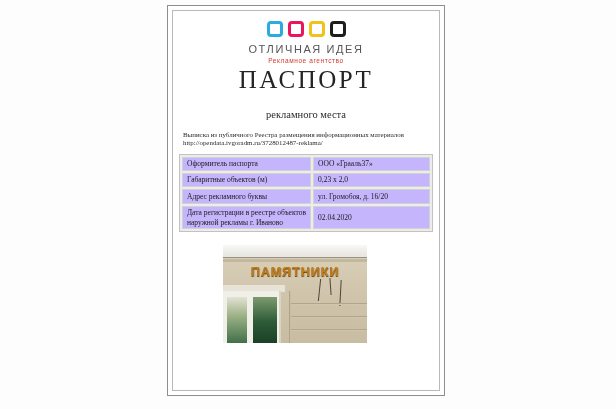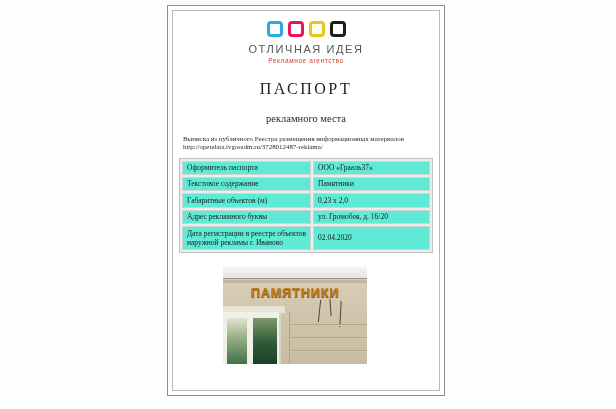--- a/index.html
+++ b/index.html
@@ -22,36 +22,36 @@
   .sq { display:block; width:16px; height:16px; border:3px solid #000; border-radius:4px; background:#fff; }
   .logo-name {
     margin-top:6px; font-family:"Liberation Sans", sans-serif;
     font-size:11px; letter-spacing:1.6px; color:#565658;
   }
   .logo-tagline {
     margin-top:2px; font-family:"Liberation Sans", sans-serif;
     font-size:6.5px; letter-spacing:0.6px; color:#d43a2a;
   }
   
-  .title { margin-top:16px; font-size:16px; letter-spacing:2.5px; color:#242424; }
+  .title { margin-top:2px; font-size:25px; letter-spacing:2.5px; color:#242424; }
   .subtitle { margin-top:15px; font-size:10.5px; color:#2a2a2a; }
   
   .intro {
     margin:11px 8px 0 10px; text-align:left;
     font-size:6.9px; line-height:1.2; color:#2a2a2a;
   }
   .intro div { white-space:nowrap; }
   
   table.passport {
     margin:6px auto 0; width:254px;
     border-collapse:separate; border-spacing:2px;
     background:#ececec; border:1px solid #c2c2c2;
   }
   table.passport td {
-    background:#5eead4; border:1px solid #d2d2d2;
+    background:#c4b5fd; border:1px solid #d2d2d2;
     font-size:7.5px; line-height:1.25; text-align:left;
     padding:1.5px 4px; color:#1a1a1a; vertical-align:middle;
   }
   td.c-label { width:128px; }
   td.c-value { width:116px; }
   
   .photo {
     position:relative; margin:13px 0 0 50px; width:144px; height:98px;
     background:linear-gradient(180deg,#dbd1ba 0%,#cfc3aa 55%,#c8bca2 100%);
     overflow:hidden; text-align:left;
@@ -108,24 +108,20 @@
         <div>http://opendata.ivgoradm.ru/3728012487-reklama/</div>
       </div>
 
       <table class="passport">
         <tbody>
           <tr>
             <td class="c-label">Оформитель паспорта</td>
             <td class="c-value">ООО «Грааль37»</td>
           </tr>
           <tr>
-            <td class="c-label">Текстовое содержание</td>
-            <td class="c-value">Памятники</td>
-          </tr>
-          <tr>
             <td class="c-label">Габаритные объектов (м)</td>
             <td class="c-value">0,23 х 2,0</td>
           </tr>
           <tr>
             <td class="c-label">Адрес рекламного буквы</td>
             <td class="c-value">ул. Громобоя, д. 16/20</td>
           </tr>
           <tr>
             <td class="c-label">Дата регистрации в реестре объектов наружной рекламы г. Иваново</td>
             <td class="c-value">02.04.2020</td>

